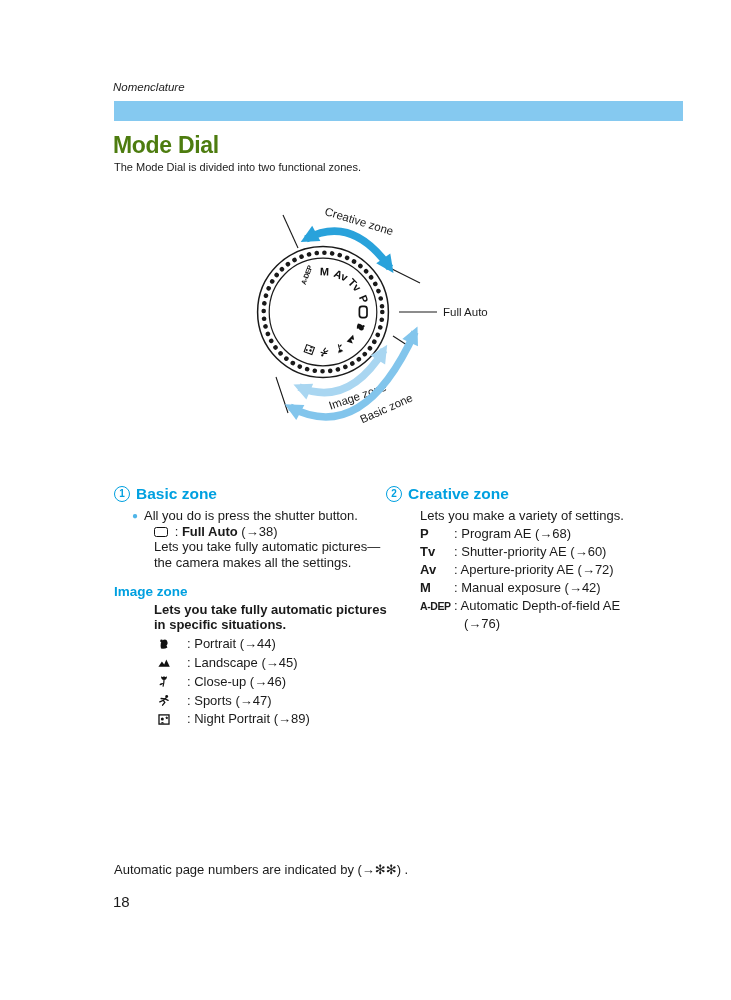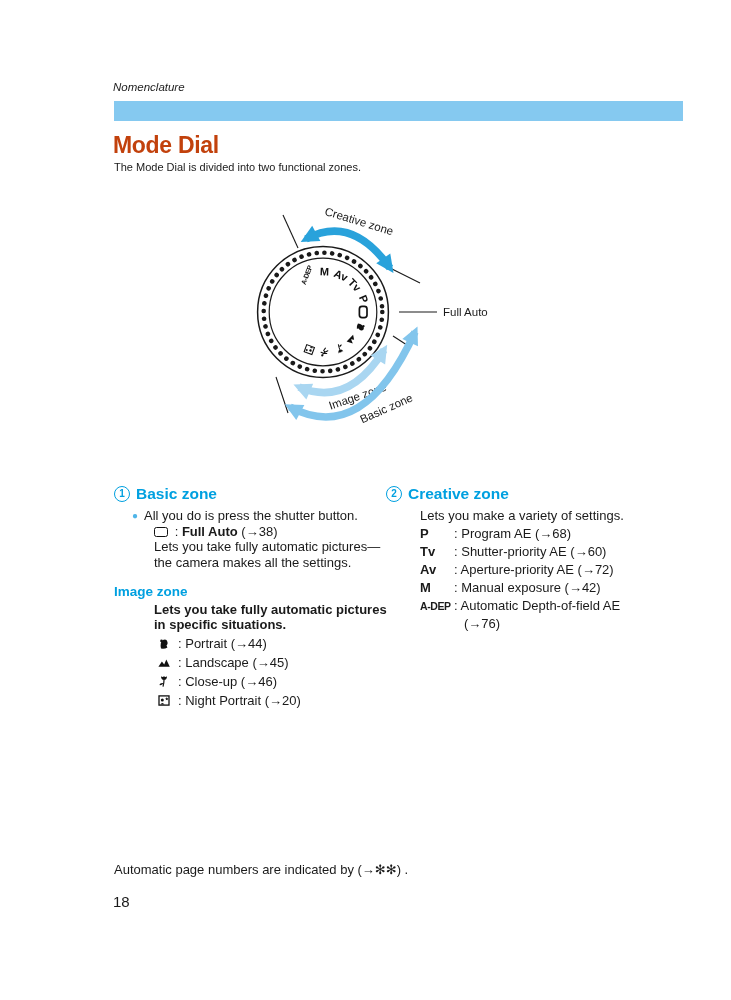--- a/index.html
+++ b/index.html
@@ -5,21 +5,21 @@
   html,body{margin:0;padding:0;}
   body{
     width:731px;height:1000px;background:#ffffff;position:relative;
     font-family:"Liberation Sans",sans-serif;color:#1a1a1a;overflow:hidden;
   }
   .abs{position:absolute;}
 
   
   .nomenclature{left:113px;top:81px;font-size:11.5px;font-style:italic;color:#222;}
   .band{left:114px;top:101px;width:569px;height:20px;background:#85C9F0;}
-  .title{left:113px;top:132px;font-size:23px;font-weight:bold;letter-spacing:-0.3px;color:#c2410c;}
+  .title{left:113px;top:132px;font-size:23px;font-weight:bold;letter-spacing:-0.3px;color:#4d7c0f;}
   .subtitle{left:114px;top:161px;font-size:11px;}
 
   
   .diagram{left:225px;top:195px;}
   svg{overflow:visible;}
   .dial-letter{font-family:"Liberation Sans",sans-serif;font-weight:bold;fill:#111;}
   .zone-text{font-family:"Liberation Sans",sans-serif;font-size:11.5px;fill:#1a1a1a;}
 
   
   .col{position:absolute;font-size:13px;line-height:15.5px;}
@@ -34,21 +34,21 @@
   .zone-title{color:#00A0E0;font-size:15.5px;font-weight:bold;}
   .bullet-row{margin-left:18px;display:flex;gap:6px;}
   .bullet{color:#4FB5E8;font-size:10px;line-height:15px;}
   .indent{margin-left:40px;}
   .fa-rect{
     display:inline-block;width:12px;height:8px;border:1.7px solid #111;
     border-radius:2.5px;vertical-align:-1px;margin-right:3px;
   }
   .subhead{color:#00A0E0;font-weight:bold;font-size:13.5px;margin:14px 0 2px 0;}
   .iconlist{margin-top:2px;}
-  .icon-row{display:flex;align-items:center;gap:7px;height:18.8px;margin-left:3px;}
+  .icon-row{display:flex;align-items:center;gap:16px;height:18.8px;margin-left:3px;}
   .icon-row svg{flex:0 0 auto;}
   .mode-list{margin-left:34px;margin-top:2px;}
   .mode-row{display:flex;min-height:18px;align-items:baseline;}
   .mode-key{flex:0 0 34px;font-weight:bold;font-size:13px;}
   .mode-key.adep{font-size:10.5px;letter-spacing:-0.4px;}
   .mode-wrap2{margin-left:44px;line-height:16px;}
   .intro{margin-left:34px;}
 
   
   .footnote{left:114px;top:862px;font-size:13px;}
@@ -174,23 +174,29 @@
       <span>: Landscape (→45)</span>
     </div>
     <div class="icon-row">
       <svg width="14" height="14" viewBox="-7 -7.5 14 14">
           <use href="#i-closeup"></use>
         </svg>
       <span>: Close-up (→46)</span>
     </div>
     <div class="icon-row">
       <svg width="14" height="14" viewBox="-7 -7.5 14 14">
+          <use href="#i-sports"></use>
+        </svg>
+      <span>: Sports (→47)</span>
+    </div>
+    <div class="icon-row">
+      <svg width="14" height="14" viewBox="-7 -7.5 14 14">
           <use href="#i-night"></use>
         </svg>
-      <span>: Night Portrait (→20)</span>
+      <span>: Night Portrait (→89)</span>
     </div>
   </div>
 </div>
 
 <div class="col col-right">
   <div class="zone-head">
     <span class="circnum">2</span>
     <span class="zone-title">Creative zone</span>
   </div>
   <div class="intro">Lets you make a variety of settings.</div>

